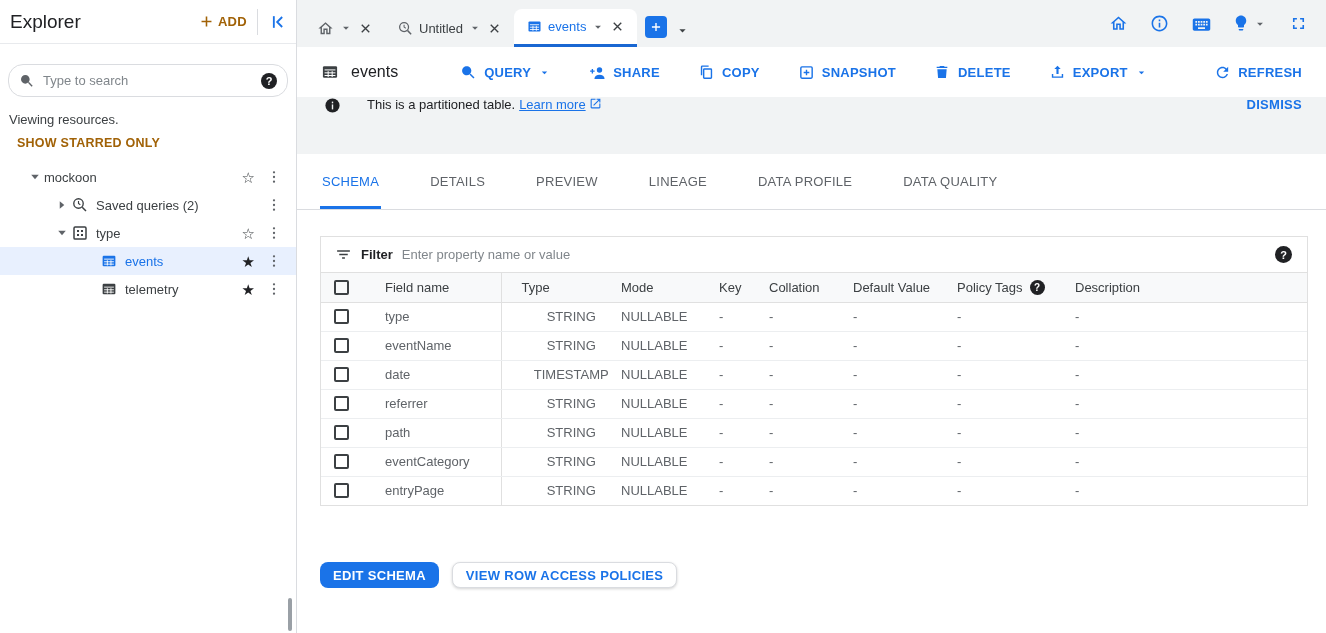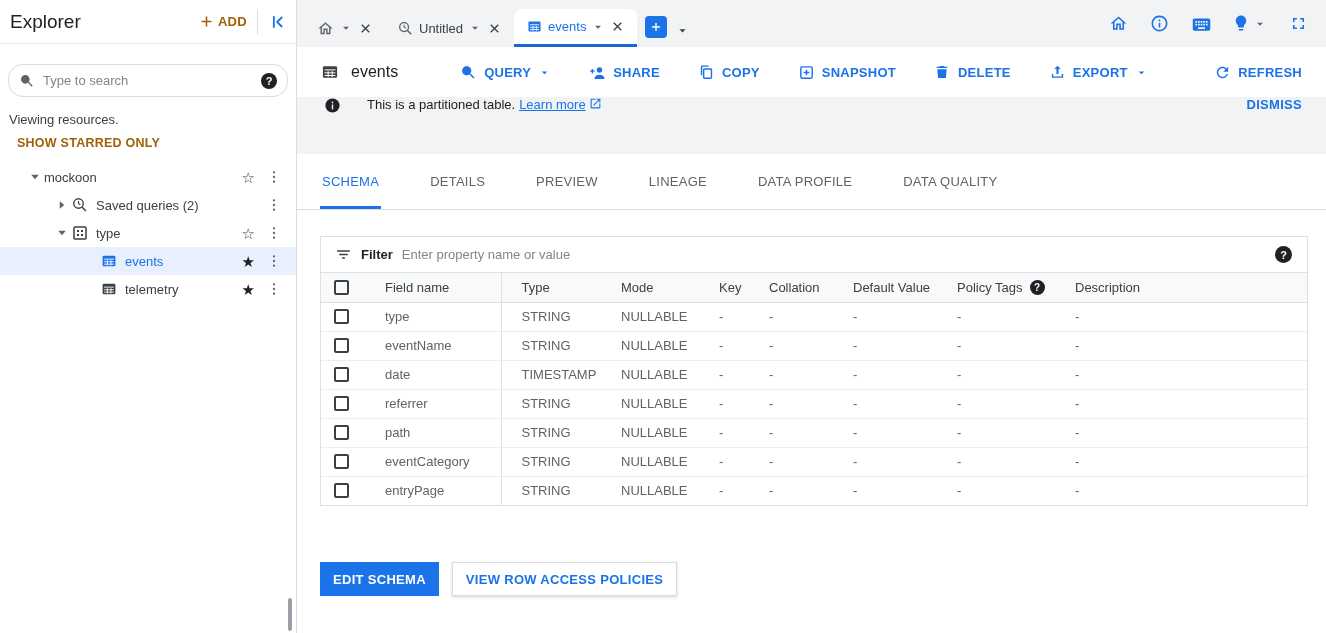--- a/index.html
+++ b/index.html
@@ -86,31 +86,31 @@
   .filter-icon { width:17px; height:17px; color:#3c4043; }
   .filter-label { font-weight:bold; color:#202124; }
   .filter-row input { flex:1; border:none; outline:none; font-size:13px; font-family:inherit; color:#b91c1c; }
   .filter-row input::placeholder { color:#80868b; }
   .filter-row .help-dot { width:17px; height:17px; }
 
   table.schema { width:100%; border-collapse:collapse; table-layout:fixed; }
   table.schema th { background:#f8f9fa; font-weight:normal; color:#3c4043; text-align:left; height:29px; border-bottom:1px solid #e0e0e0; }
   table.schema td { height:29px; border-bottom:1px solid #eceef0; color:#5f6368; }
   table.schema tr:last-child td { border-bottom:none; }
-  .col-check { width:40px; } .col-field { width:140px; } .col-type { width:120px; } .col-mode { width:98px; }
+  .col-check { width:40px; } .col-field { width:140px; } .col-type { width:120px;text-align:center; } .col-mode { width:98px; }
   .col-key { width:50px; } .col-coll { width:84px; } .col-def { width:104px; } .col-pol { width:118px; }
   th.col-field, td.col-field { border-right:1px solid #e0e0e0; padding-left:24px; }
   th.col-type, td.col-type { padding-left:20px; }
   td.col-field { color:#202124; }
   .pol-head { display:flex; align-items:center; gap:7px; }
   .pol-head .help-dot { width:15px; height:15px; font-size:10px; }
   .checkbox { width:15px; height:15px; border:2px solid #3c4043; border-radius:2px; margin:0 auto; display:block; cursor:pointer; }
 
   .actions-row { margin:56px 0 0 23px; display:flex; gap:13px; }
-  .btn { height:34px; display:inline-flex; align-items:center; padding:0 13px; border-radius:0;
+  .btn { height:26px; display:inline-flex; align-items:center; padding:0 13px; border-radius:8px;
     font-weight:bold; font-size:13px; letter-spacing:.3px; cursor:pointer; border:none; font-family:inherit; }
   .btn-primary { background:#1a73e8; color:#fff; }
   .btn-secondary { background:#fff; color:#1a73e8; border:1px solid #dadce0; box-shadow:0 1px 3px rgba(0,0,0,.18); }
 </style>
 </head>
 <body>
 
 <div class="sidebar">
   <div class="sb-header">
     <div class="sb-title">Explorer</div>

